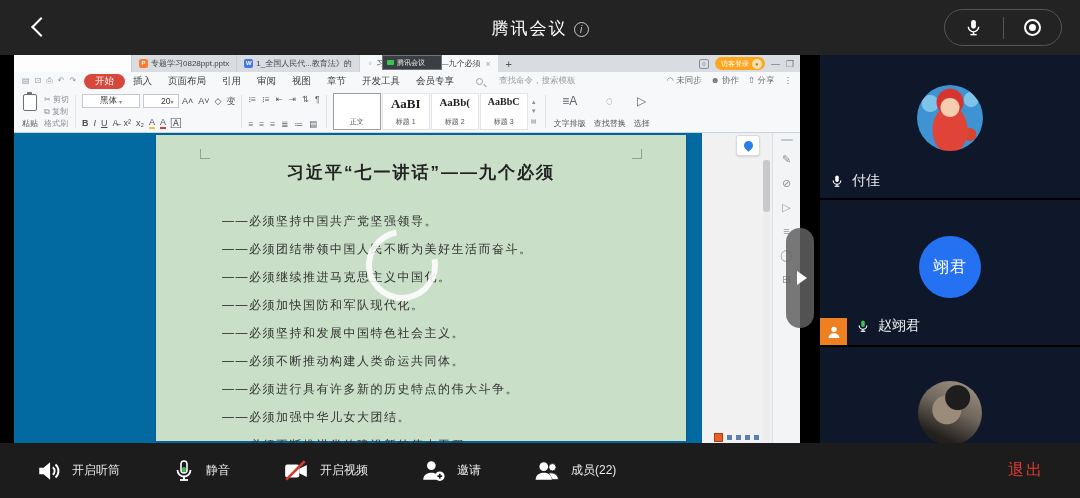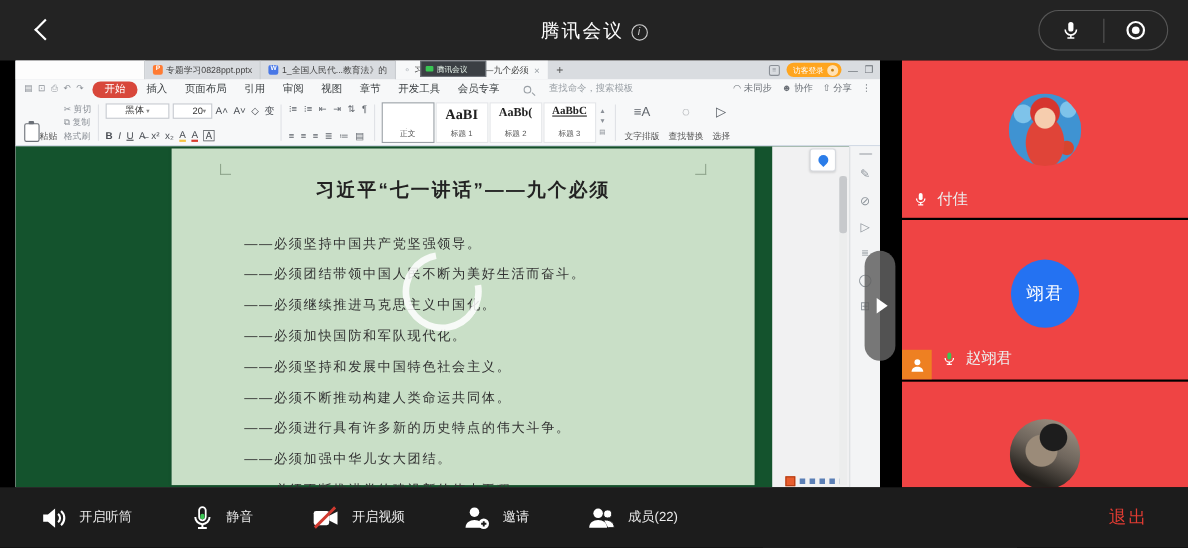--- a/index.html
+++ b/index.html
@@ -42,49 +42,49 @@
   .qa-icons { display:flex; gap:5px; color:#8b9097; font-size:8px; margin-right:8px; }
   .menu-tab { padding:1px 8px; cursor:pointer; white-space:nowrap; }
   .menu-tab.active { background:#d8473b; color:#fff; border-radius:9px; padding:1px 11px; }
   .menu-search { display:flex; align-items:center; gap:16px; color:#9aa0a6; font-size:8.5px; margin-left:14px; white-space:nowrap; }
   .lens { width:7px; height:7px; border:1.2px solid #9aa0a6; border-radius:50%; position:relative; flex:none; }
   .lens::after { content:""; position:absolute; left:6px; top:6px; width:4px; height:1.2px; background:#9aa0a6; transform:rotate(45deg); }
   .menubar-right { margin-left:auto; display:flex; gap:9px; color:#6b7077; font-size:8.5px; white-space:nowrap; }
 
   .ribbon { height:43px; background:#f7f8f9; border-bottom:1px solid #c9d3e0; display:flex; align-items:stretch; padding:2px 4px 1px 4px; font-size:8px; color:#555; }
   .rib-divider { width:1px; background:#e0e2e6; margin:3px 4px; }
-  .paste-group { display:flex; flex-direction:row; align-items:flex-end; justify-content:space-between; padding:2px 4px; cursor:pointer; }
+  .paste-group { display:flex; flex-direction:column; align-items:center; justify-content:space-between; padding:2px 4px; cursor:pointer; }
   .clipboard { width:14px; height:17px; border:1.5px solid #6b7077; border-radius:2px; position:relative; background:#fff; }
   .clipboard::before { content:""; position:absolute; left:3px; top:-3px; width:5px; height:3px; background:#6b7077; border-radius:1px; }
   .mini-col { display:flex; flex-direction:column; justify-content:space-around; padding:2px 2px; color:#8b9097; }
   .mini-col span { white-space:nowrap; }
   .font-group { display:flex; flex-direction:column; justify-content:space-between; padding:2px 2px; }
   .font-row { display:flex; align-items:center; gap:3px; }
   .combo { background:#fff; border:1px solid #c5c9cf; height:14px; display:flex; align-items:center; justify-content:space-between; padding:0 17px; font-size:8.5px; color:#333; }
   .combo .car { color:#888; font-size:6px; }
   .fmt-glyphs { display:flex; gap:5px; color:#4a4e54; font-size:9px; align-items:center; }
   .fmt-glyphs .bold { font-weight:bold; }
   .fmt-glyphs .ital { font-style:italic; }
   .fmt-glyphs .und { text-decoration:underline; }
   .fcol { border-bottom:2px solid #d83b2e; }
   .hcol { border-bottom:2px solid #f5c342; }
   .para-group { display:flex; flex-direction:column; justify-content:space-between; padding:2px 2px; color:#5f646b; font-size:8.5px; }
   .para-row { display:flex; gap:6px; }
   .styles-group { display:flex; align-items:stretch; gap:1px; padding:1px 2px; }
   .style-box { width:48px; display:flex; flex-direction:column; align-items:center; justify-content:space-between; padding:2px 1px; background:#fff; border:1px solid #e3e5e8; cursor:pointer; }
   .style-box.selected { border:1px solid #9aa0a6; }
   .style-sample { font-family:"Liberation Serif","DejaVu Serif",serif; color:#222; white-space:nowrap; overflow:hidden; }
-  .s0 { font-size:7px;margin-top:20px; } .s1 { font-size:13px; font-weight:bold; } .s2 { font-size:11px; font-weight:bold; } .s3 { font-size:10px; font-weight:bold;text-decoration:underline; }
+  .s0 { font-size:7px;margin-top:20px; } .s1 { font-size:13px; font-weight:bold; } .s2 { font-size:11px; font-weight:bold; } .s3 { font-size:10px; font-weight:bold; }
   .style-label { font-size:7px; color:#555; }
   .style-arrows { display:flex; flex-direction:column; justify-content:center; gap:3px; color:#8b9097; font-size:6px; padding:0 2px; }
   .util-group { display:flex; align-items:stretch; gap:8px; padding:2px 4px; }
   .util-item { display:flex; flex-direction:column; align-items:center; justify-content:space-between; cursor:pointer; color:#555; }
   .util-ic { font-size:12px; color:#5f646b; }
 
-  .docarea { position:absolute; left:0; top:78px; right:28px; bottom:0; background:#14532d; overflow:hidden; }
+  .docarea { position:absolute; left:0; top:78px; right:28px; bottom:0; background:#0369a1; overflow:hidden; }
   .doc-rightpane { position:absolute; right:0; top:0; bottom:0; width:70px; background:#f1f1f2; }
   .page { position:absolute; left:142px; top:2px; width:530px; height:306px; background:#c9dfc7; box-shadow:0 0 4px rgba(0,0,0,.15); }
   .crop { position:absolute; width:14px; height:14px; }
   .crop.tl { left:44px; top:14px; border-left:1px solid #8fa68d; border-bottom:1px solid #8fa68d; border-bottom:none; border-top:none; border-right:1px solid #8fa68d; border-right:none; }
   .crop.tl { border-left:1px solid #8fa68d; border-top:none; width:10px; height:10px; border-bottom:1px solid #8fa68d; }
   .crop.tr { right:44px; top:14px; width:10px; height:10px; border-right:1px solid #8fa68d; border-bottom:1px solid #8fa68d; }
   .doc-title { position:absolute; left:0; top:26px; width:100%; text-align:center; font-size:17px; font-weight:bold; color:#222; letter-spacing:2px; }
   .doc-lines { position:absolute; left:66px; top:72px; right:30px; }
   .doc-line { height:28px; line-height:28px; font-size:12px; color:#333; letter-spacing:1.5px; white-space:nowrap; }
   .spinner { position:absolute; left:352px; top:96px; width:72px; height:72px; border:6px solid rgba(255,255,255,.85); border-top-color:transparent; border-radius:50%; transform:rotate(35deg); }
@@ -99,21 +99,21 @@
 
   .anno-strip { position:absolute; right:0; top:78px; bottom:0; width:28px; background:#f3f4f5; border-left:1px solid #dddfe2; display:flex; flex-direction:column; align-items:center; padding-top:6px; gap:13px; }
   .anno-handle { width:12px; height:2px; background:#c3c6ca; border-radius:1px; }
   .anno-ic { color:#8d949b; font-size:11px; line-height:1; cursor:pointer; }
 
   .expand-handle { position:absolute; left:786px; top:228px; width:28px; height:100px; background:rgba(96,96,96,.85); border-radius:14px; display:flex; align-items:center; justify-content:center; cursor:pointer; z-index:5; }
   .expand-tri { width:0; height:0; border-left:10px solid #fff; border-top:7px solid transparent; border-bottom:7px solid transparent; margin-left:4px; }
 
   
   .sidebar { position:absolute; left:820px; top:55px; width:260px; height:388px; display:flex; flex-direction:column; }
-  .tile { position:relative; background:#ef4444; overflow:hidden; }
+  .tile { position:relative; background:#0f172a; overflow:hidden; }
   .tile1 { height:143px; } .tile2 { height:145px; margin-top:2px; } .tile3 { flex:1; margin-top:2px; }
   .ava { position:absolute; border-radius:50%; }
   .ava1 { left:97px; top:30px; width:66px; height:66px;
     background:
       radial-gradient(circle at 50% 34%, #f6cdae 0 9px, transparent 10px),
       radial-gradient(circle at 50% 26%, #d6352f 0 13px, transparent 14px),
       radial-gradient(ellipse at 50% 68%, #e04438 0 17px, transparent 18px),
       radial-gradient(circle at 20% 28%, #7ec3ea 0 8px, transparent 9px),
       radial-gradient(circle at 82% 22%, #7ec3ea 0 7px, transparent 8px),
       radial-gradient(circle at 80% 75%, #d6452f 0 6px, transparent 7px),

